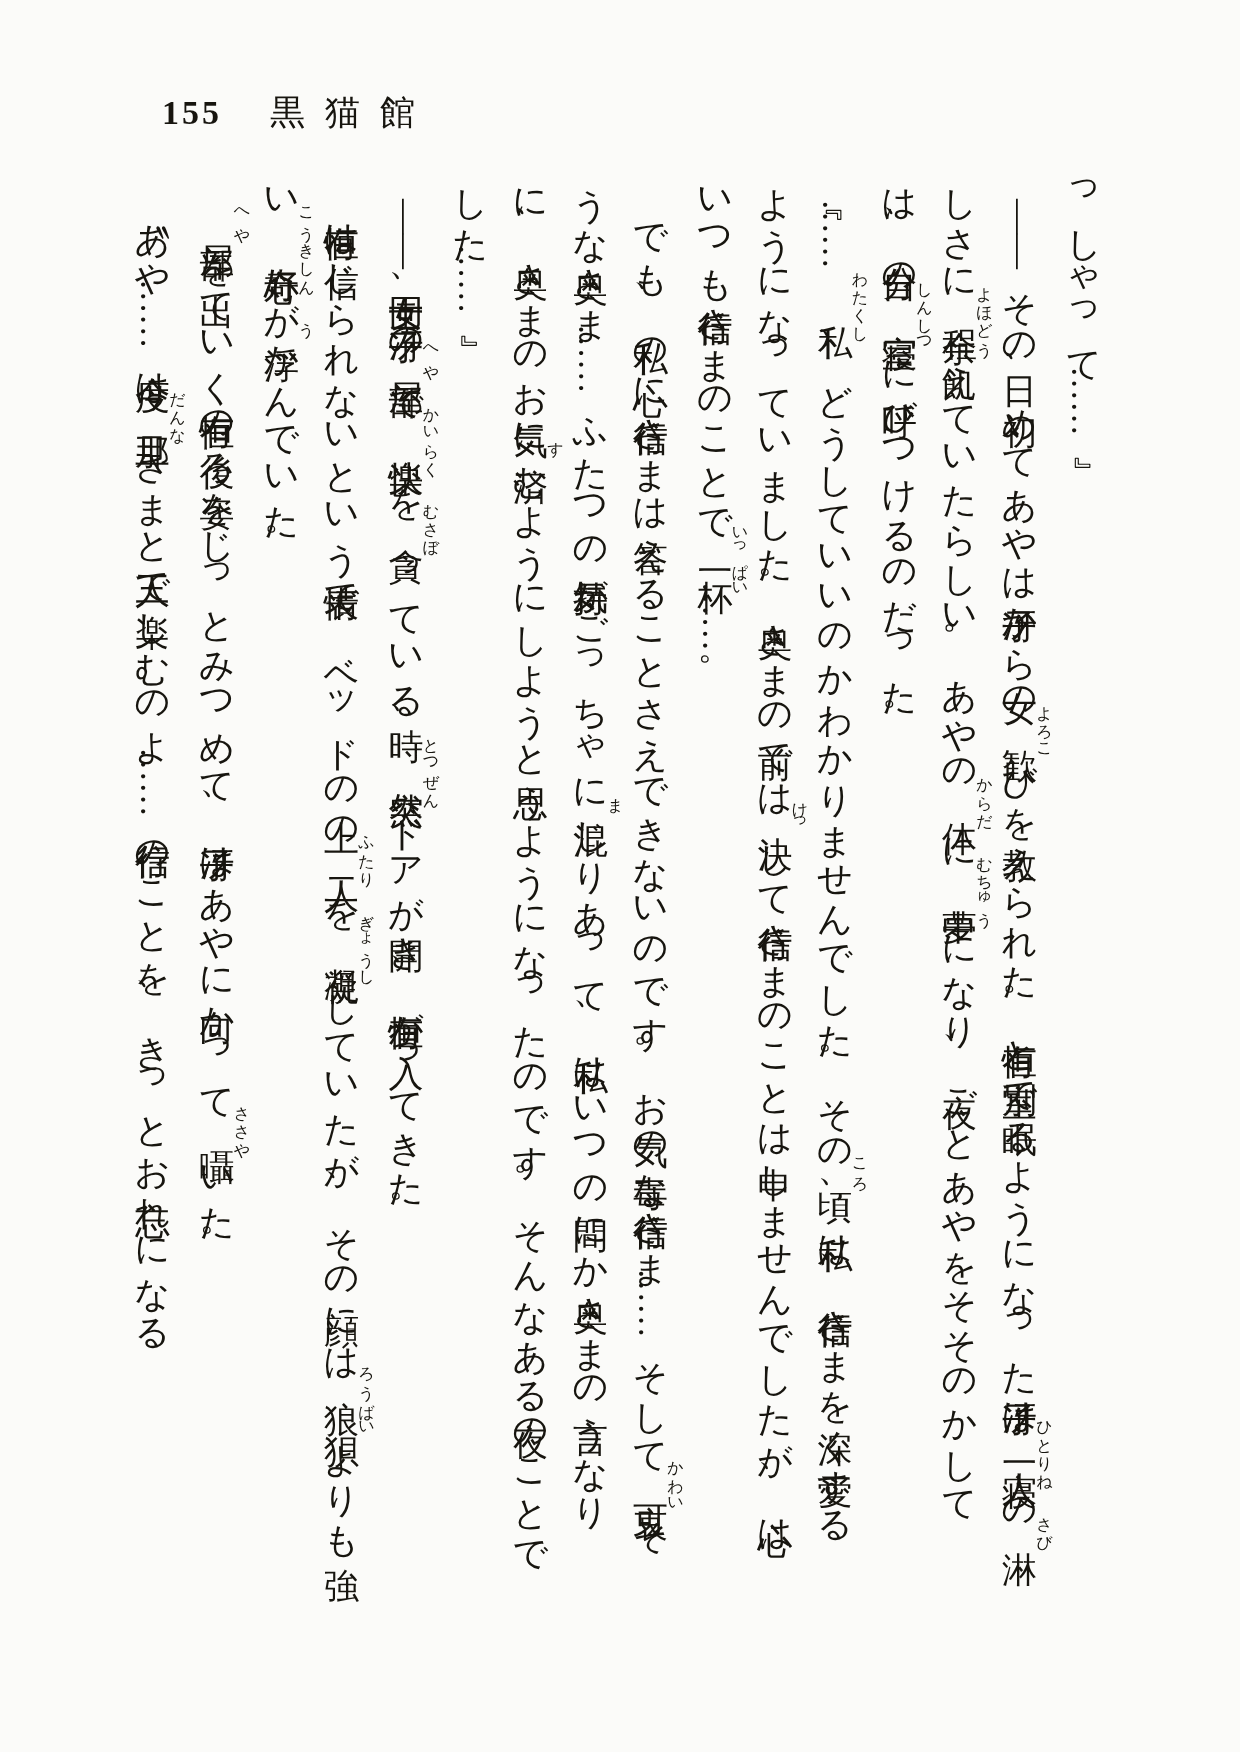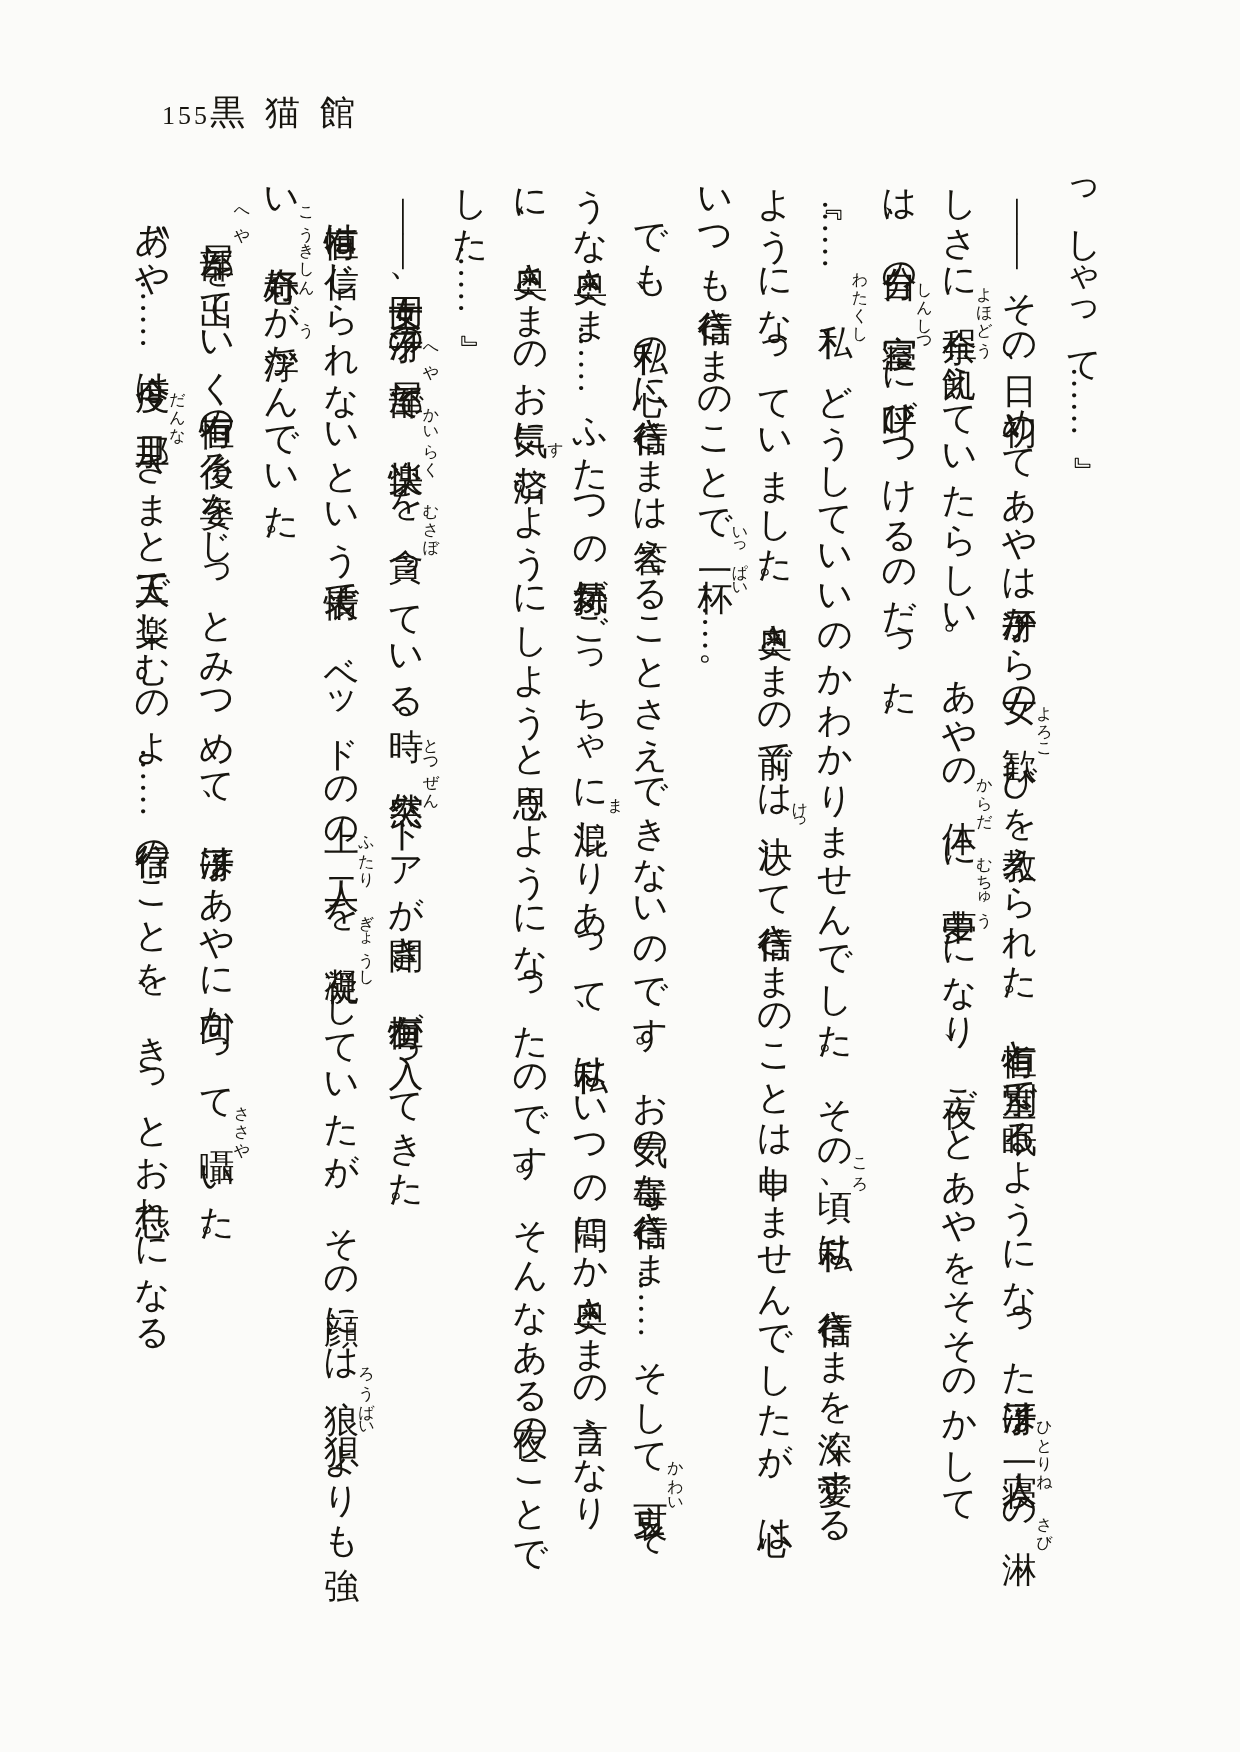--- a/index.html
+++ b/index.html
@@ -23,24 +23,26 @@
   .running-head {
     position: absolute;
     top: 94px;
     left: 162px;
     display: flex;
     align-items: baseline;
     line-height: 1.1;
     white-space: nowrap;
   }
   .page-number {
-    font-size: 26px;
+    font-size: 34px;
     letter-spacing: 3px;
+    font-weight: bold;
   }
   .running-title {
+    margin-left: 48px;
     font-size: 35px;
     letter-spacing: 20px;
   }
   
   .text-block {
     position: absolute;
     top: 164px;
     right: 127px;
     height: 1400px;
     writing-mode: vertical-rl;

